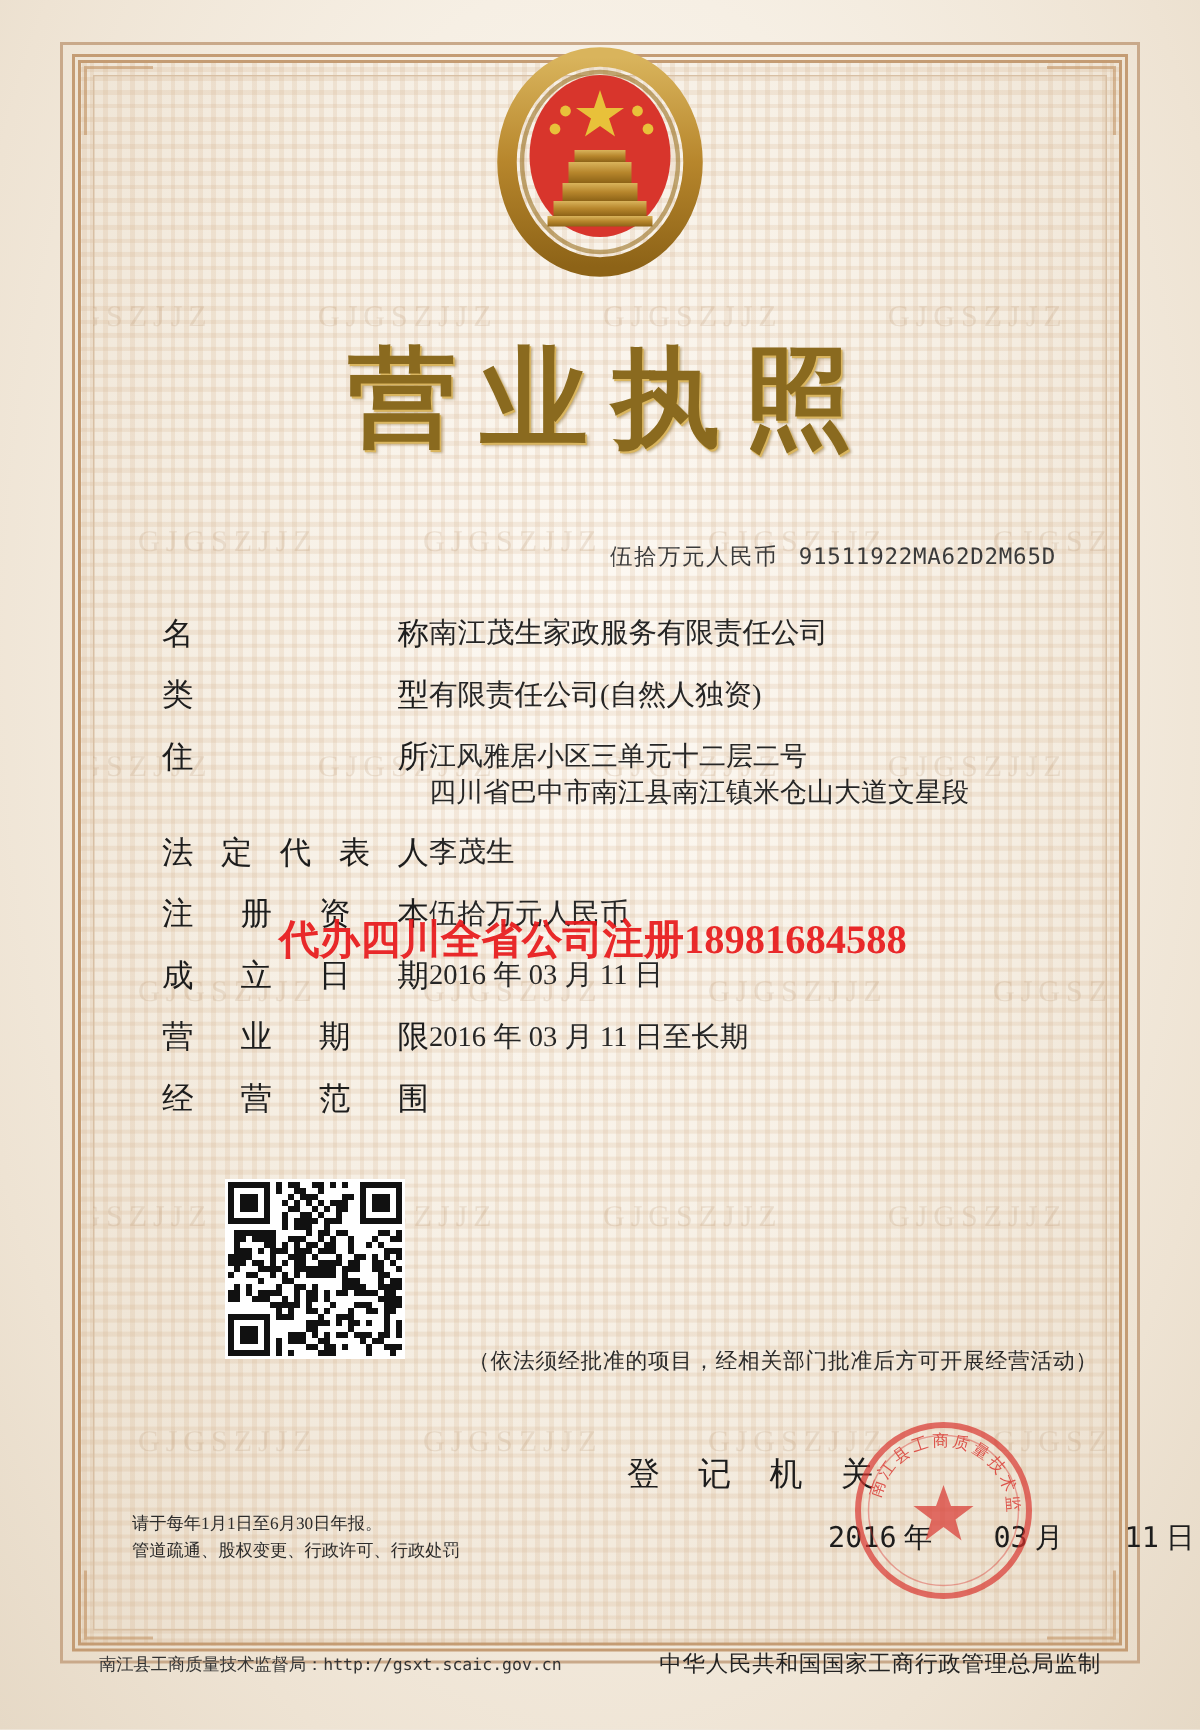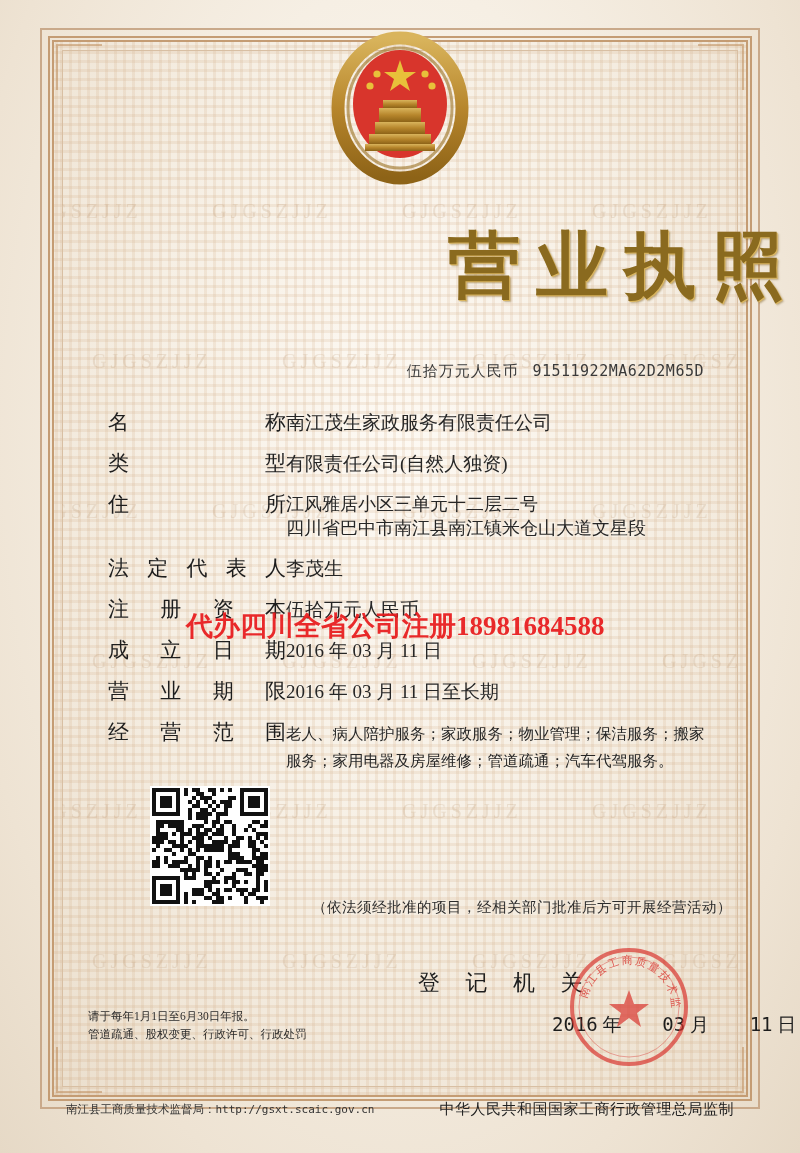--- a/index.html
+++ b/index.html
@@ -61,21 +61,21 @@
   
   .emblem{
     position:absolute;left:50%;top:30px;transform:translateX(-50%);
     width:150px;height:165px;
   }
   .emblem svg{display:block;}
 
   
   .title{
     position:absolute;left:0;right:0;top:218px;
-    text-align:right;
+    text-align:center;
     font-family:"DejaVu Serif","Liberation Serif",serif;
     font-weight:bold;
     font-size:72px;
     letter-spacing:16px;
     text-indent:16px;
     color:#8a6a1f;
     text-shadow:1px 1px 0 #d9b55f, 2px 2px 2px rgba(120,86,20,.45);
   }
 
   
@@ -334,24 +334,20 @@
         <div class="value">
           <div>2016 年 03 月 11 日至长期</div>
         </div>
       </div>
       <div class="row">
         <div class="label">
           <span>经</span>
           <span>营</span>
           <span>范</span>
           <span>围</span>
-        </div>
-        <div class="value small">
-          <div>老人、病人陪护服务；家政服务；物业管理；保洁服务；搬家</div>
-          <div>服务；家用电器及房屋维修；管道疏通；汽车代驾服务。</div>
         </div>
       </div>
     </div>
 
   <div class="red-overlay">代办四川全省公司注册18981684588</div>
 
   <div class="qr">
     <div class="qrgrid" id="qr-grid"><svg width="116" height="116">
           <rect width="116" height="116" fill="#fff"></rect>
           <rect x="32" y="0" width="4" height="4" fill="#111"></rect>

